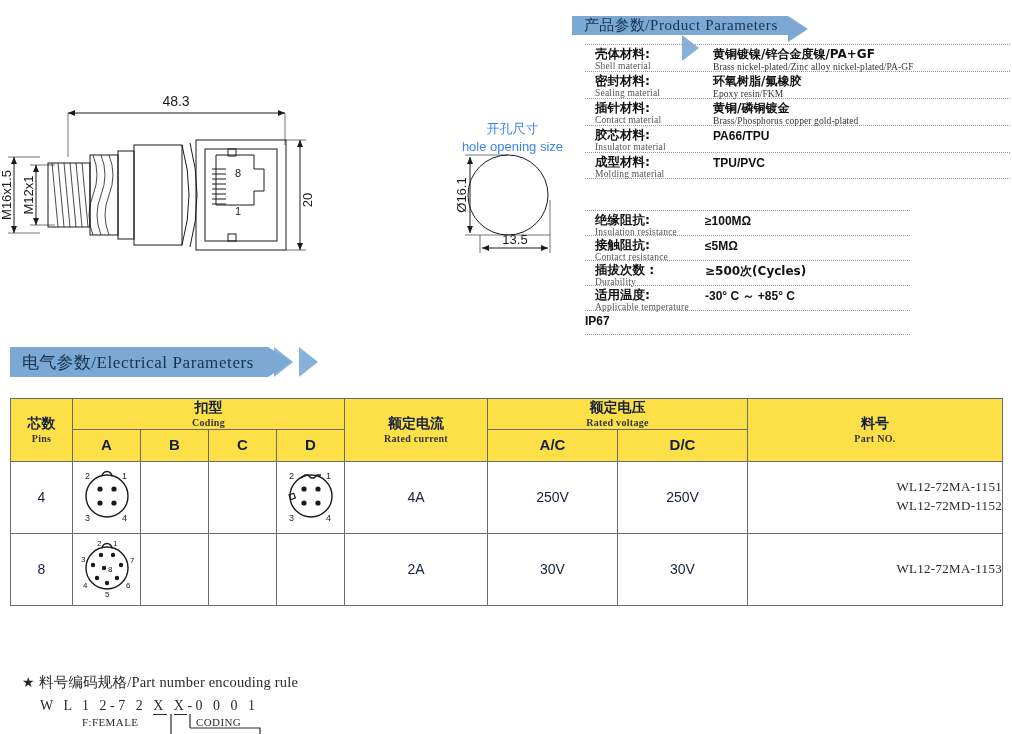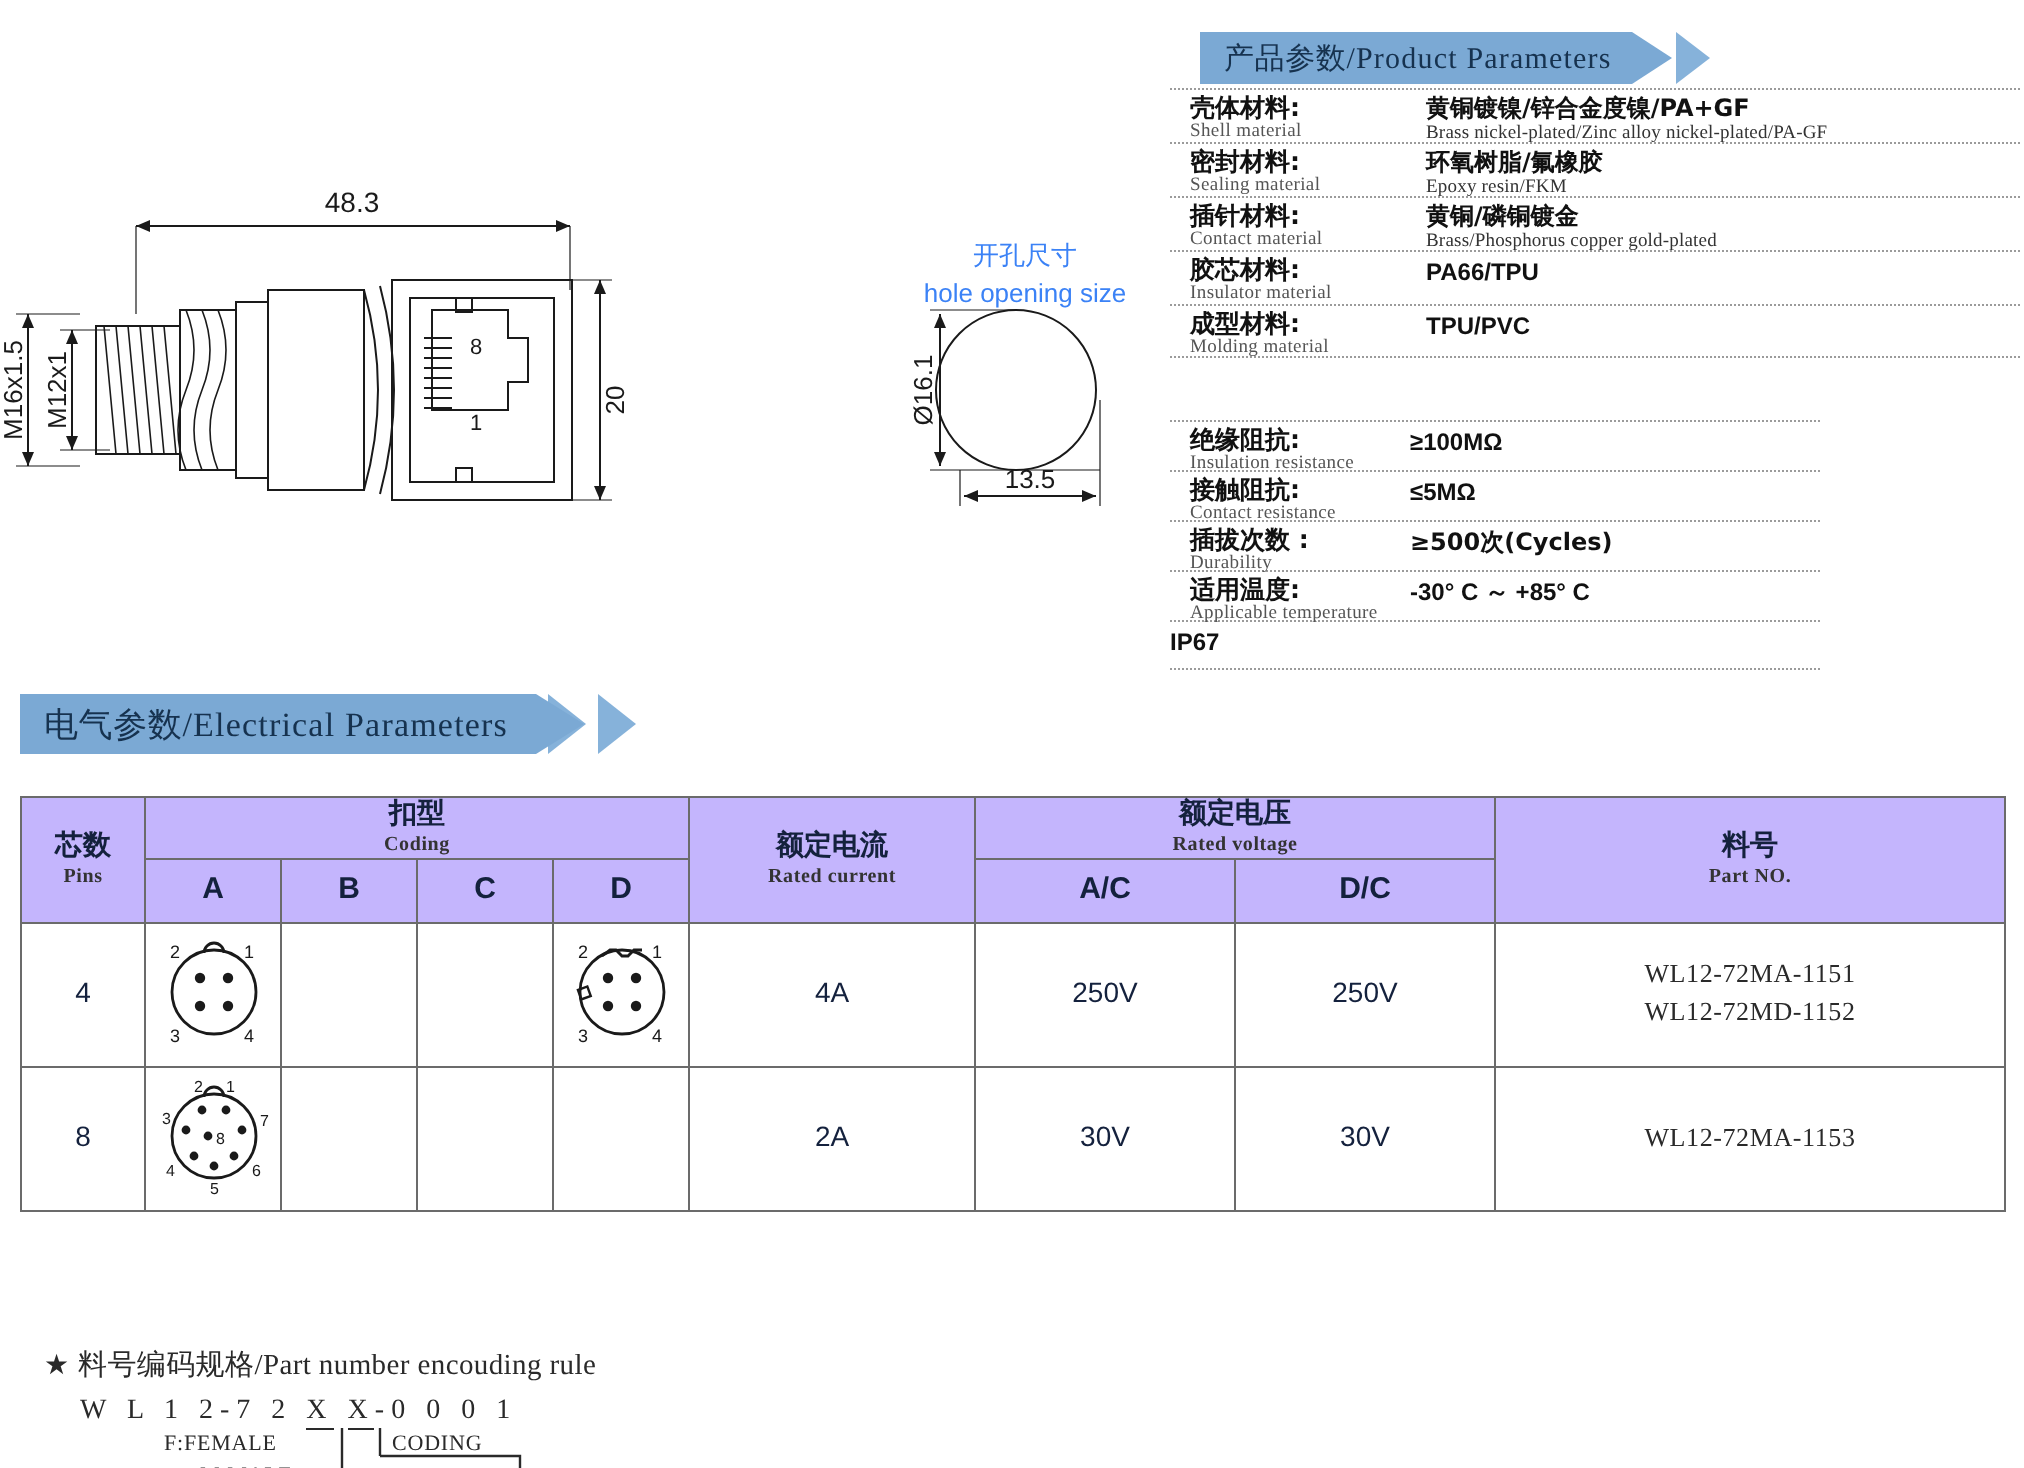--- a/index.html
+++ b/index.html
@@ -24,21 +24,21 @@
     width:0; height:0; border-left:20px solid #7ba9d4;
     border-top:13px solid transparent; border-bottom:13px solid transparent;
   }
   .banner-label { font-size:15px; color:#16324f; letter-spacing:.3px; white-space:nowrap; }
   .banner-label .en { font-family:"Liberation Serif", serif; letter-spacing:.6px; }
   .chev {
     width:0; height:0; border-left:17px solid #86b2da;
     border-top:13px solid transparent; border-bottom:13px solid transparent;
     margin-left:5px;
   }
-  #banner-product { left:600px; top:16px; }
+  #banner-product { left:572px; top:16px;flex-direction:column; }
   #banner-product .chev { margin-left:22px; }
   #banner-electrical { left:10px; top:355px; height:14px; }
   #banner-electrical .banner-body { height:30px; padding:0 14px 0 12px; }
   #banner-electrical .banner-body:after { border-left-width:24px; border-top-width:15px; border-bottom-width:15px; }
   #banner-electrical .banner-label { font-size:17px; }
   #banner-electrical .chev { border-left-width:19px; border-top-width:15px; border-bottom-width:15px; margin-left:6px; }
 
   
   #drawing-main { position:absolute; left:0; top:85px; width:360px; height:170px; }
   #drawing-hole { position:absolute; left:420px; top:105px; width:185px; height:155px; }
@@ -63,26 +63,26 @@
   #table-electrical-spec .prow { height:25px; }
 
   
   #electrical-table {
     position:absolute; left:10px; top:398px; width:992px;
     border-collapse:collapse; table-layout:fixed;
   }
   #electrical-table th, #electrical-table td {
     border:1px solid #6b6b6b; text-align:center; vertical-align:middle; padding:0;
   }
-  #electrical-table thead th { background:#c4b5fd; }
+  #electrical-table thead th { background:#fde047; }
   .hdr-zh { font-size:14px; font-weight:bold; color:#14213d; display:block; line-height:1.2; }
   .hdr-en { font-size:10px; color:#333; font-family:"Liberation Serif", serif; display:block; line-height:1.3; letter-spacing:.3px; }
   .code-letter { font-size:15px; color:#14213d; }
   .cell-val { font-size:14px; color:#14213d; }
-  .partno { font-size:13px; color:#2a2a2a; font-family:"Liberation Serif", serif; line-height:1.45; letter-spacing:.3px; }
+  .partno { font-size:13px; color:#2a2a2a; font-family:"Liberation Serif", serif; line-height:1.45; letter-spacing:.3px;text-align:right; }
 
   
   #encoding-rule { position:absolute; left:22px; top:638px; width:400px;margin-top:35px; }
   .enc-title { font-size:14.5px; color:#2a2a2a; letter-spacing:.2px; }
   .enc-title .star { font-size:14px; }
   .enc-title .en { font-family:"Liberation Serif", serif; }
   .enc-code {
     margin-top:6px; margin-left:18px; font-size:14px;
     font-family:"Liberation Serif", serif; letter-spacing:3.5px; color:#2a2a2a;
   }

